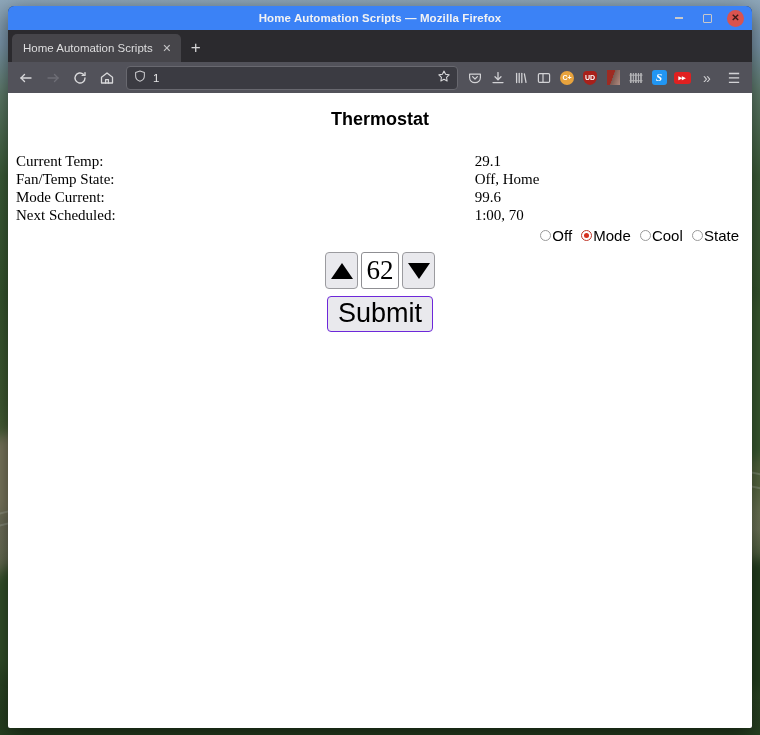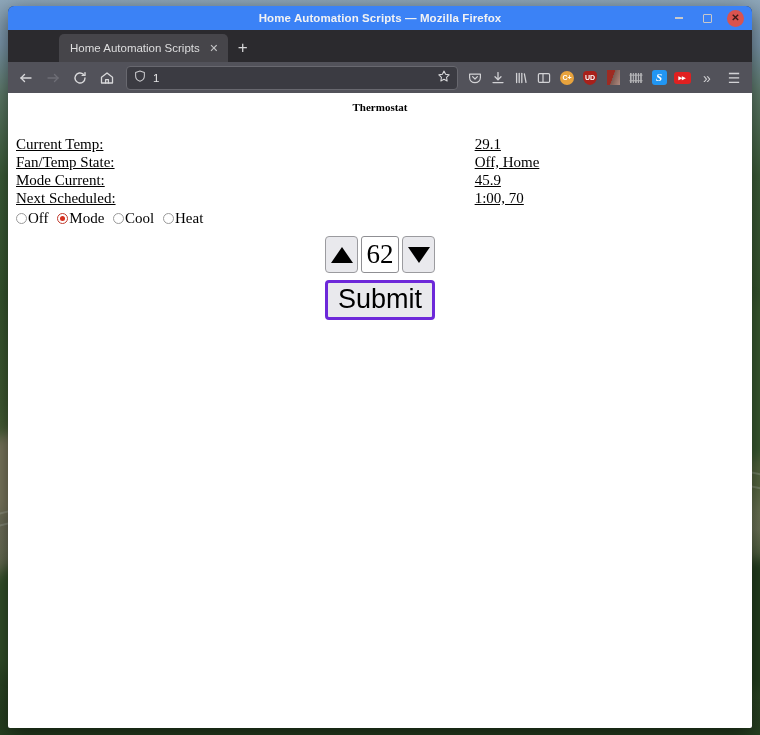--- a/index.html
+++ b/index.html
@@ -123,23 +123,22 @@
     font-weight: bold;
   }
 
   
   #tabstrip {
     height: 32px;
     background: #2b2a2e;
     flex: 0 0 auto;
     display: flex;
     align-items: flex-end;
-    padding: 0 12px;
+    padding: 0 4px;
     gap: 2px;
-    margin-left: 39px;
   }
   .tab {
     height: 28px;
     min-width: 160px;
     max-width: 220px;
     background: #46454a;
     border-radius: 5px 5px 0 0;
     display: flex;
     align-items: center;
     padding: 0 6px 0 11px;
@@ -249,54 +248,53 @@
     background: #ffffff;
     overflow: hidden;
     position: relative;
     font-family: "Liberation Serif", serif;
     color: #000000;
   }
   .page-inner {
     padding: 8px 8px 0 8px;
   }
   h3.heading {
-    margin: 0;
+    margin: 8px;
     text-align: center;
-    font-size: 11px;
+    font-size: 18px;
     font-weight: bold;
-    font-family: Liberation Serif, serif;
+    font-family: Liberation Sans, sans-serif;
   }
   table.kv {
     width: 100%;
     border-collapse: collapse;
     margin-top: 22px;
     font-size: 15px;
-    text-decoration: underline;
   }
   table.kv td {
     padding: 0;
     line-height: 18px;
     vertical-align: top;
     font-family: "Liberation Serif", serif;
   }
   table.kv td.k { width: 63%; white-space: nowrap; }
   table.kv td.v { width: 37%; white-space: nowrap; }
 
   .controls-heading {
     margin: 8px 0 0 0;
     text-align: center;
     font-size: 15.5px;
     font-weight: bold;
     font-family: "Liberation Serif", serif;
   }
   .radio-row {
     margin-top: 3px;
-    text-align: left;
+    text-align: right;
     font-size: 15px;
-    font-family: Liberation Serif, serif;
+    font-family: Liberation Sans, sans-serif;
     white-space: nowrap;
   }
   .radio-item {
     display: inline-flex;
     align-items: center;
     margin: 0 5px 0 0;
   }
   .radio-item:first-child { margin-left: 0; }
   .radio {
     width: 11px;
@@ -363,21 +361,21 @@
     box-sizing: border-box;
   }
 
   .submit-row {
     margin-top: 7px;
     display: flex;
     justify-content: center;
   }
   .submitbtn {
     background: #e9e9ed;
-    border: 3px solid #6d28d9;
+    border: 1px solid #6d28d9;
     border-radius: 4px;
     padding: 2px 10px 4px 10px;
     font-family: "Liberation Sans", sans-serif;
     font-size: 27px;
     line-height: 1.05;
     color: #000;
   }
 </style>
 </head>
 <body>
@@ -540,21 +538,21 @@
           <tr>
             <td class="k">Current Temp:</td>
             <td class="v">29.1</td>
           </tr>
           <tr>
             <td class="k">Fan/Temp State:</td>
             <td class="v">Off, Home</td>
           </tr>
           <tr>
             <td class="k">Mode Current:</td>
-            <td class="v">45.9</td>
+            <td class="v">99.6</td>
           </tr>
           <tr>
             <td class="k">Next Scheduled:</td>
             <td class="v">1:00, 70</td>
           </tr>
         </tbody>
       </table>
 
 
       <div class="radio-row">
@@ -565,21 +563,21 @@
         <span class="radio-item">
           <span class="radio checked"></span>
           <span>Mode</span>
         </span>
         <span class="radio-item">
           <span class="radio"></span>
           <span>Cool</span>
         </span>
         <span class="radio-item">
           <span class="radio"></span>
-          <span>Heat</span>
+          <span>State</span>
         </span>
       </div>
 
       <div class="stepper-row">
         <div class="arrowbtn">
           <span class="tri tri-up"></span>
         </div>
         <div class="numinput">62</div>
         <div class="arrowbtn">
           <span class="tri tri-down"></span>

